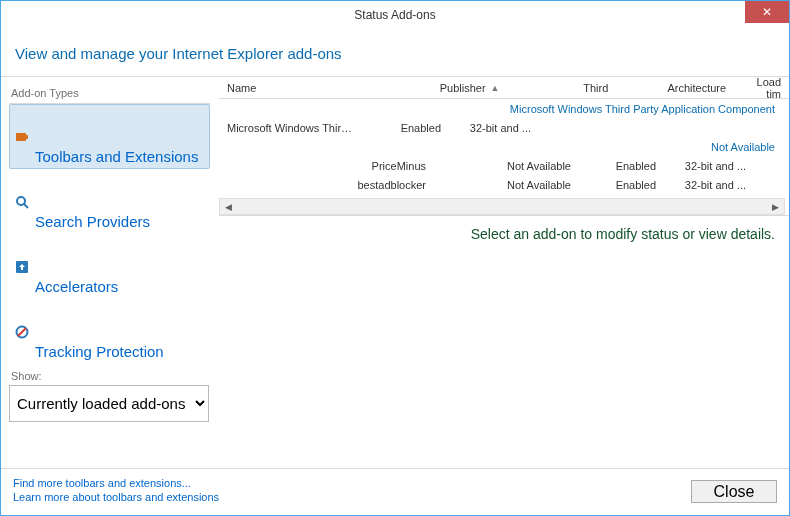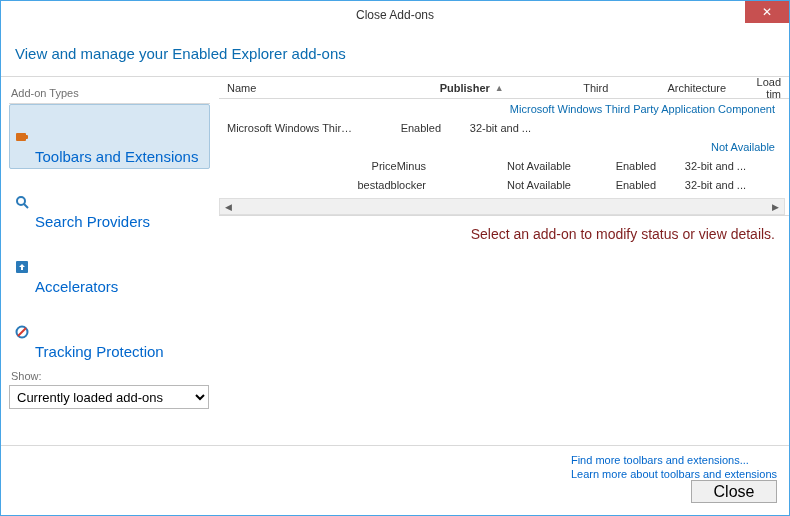--- a/index.html
+++ b/index.html
@@ -33,74 +33,74 @@
     .sidebar-heading { color: #707070; font-size: 11px; padding: 2px 0 4px 2px; }
     .sidebar-list { border-top: 1px solid #d9d9d9; }
     .sidebar-item {
       display: flex; align-items: center; gap: 6px; padding: 4px 6px; cursor: pointer;
     }
     .sidebar-item.selected { background: #d7e7f3; border: 1px solid #a6c7df; padding: 3px 5px; border-radius:2px;}
     .sidebar-item-label { color: #0066cc; font-size: 15px; margin-top: 40px; }
     .icon-box { width: 14px; height: 14px; display: inline-flex; align-items:center; justify-content:center;}
     .show-label { color: #707070; padding: 6px 2px 3px; }
     .show-select {
-      width: 200px; height: 24px; border: 1px solid #b8b8b8; font-size: 13px; padding: 1px 3px;
+      width: 200px; height: 37px; border: 1px solid #b8b8b8; font-size: 15px; padding: 1px 3px;
       background: #fff;
     }
     .main { flex: 1; display: flex; flex-direction: column; min-width:0;text-align:right;}
     .grid { flex: 0 0 auto; }
     .grid-header { display: flex; border-bottom: 1px solid #d9d9d9; border-top: 1px solid transparent; height: 22px; align-items: center; }
     .gh { padding: 3px 8px; font-size: 11px; color: #333; border-right: 0px solid #e5e5e5; display:flex; align-items:center; gap:2px;}
     .sort-ind { color:#777; font-size:9px; margin-left:3px;}
     .col-name { width: 215px; }
-    .col-pub  { width: 145px; font-weight: bold; }
+    .col-pub  { width: 145px; }
     .col-stat { width: 85px; }
     .col-arch { width: 90px; }
     .col-load { flex: 1; }
     .group-row {
       color: #0b6cb0; padding: 4px 14px 3px; font-size: 11px; border-bottom: 0px;
     }
     .data-row { display: flex; height: 19px; align-items: center; font-size: 11px; color: #333; }
     .cell { padding: 0 8px; white-space: nowrap; overflow: hidden; text-overflow: ellipsis; }
     .cell.name { width: 215px; padding-left: 24px; }
     .cell.pub  { width: 145px; }
     .cell.stat { width: 85px; }
     .cell.arch { width: 90px; }
     .hscroll {
       height: 17px; background: #f0f0f0; border: 1px solid #dedede; margin: 4px 4px 0 0;
       display:flex; align-items:center;
     }
     .hscroll-btn { width:17px; height:15px; display:flex; align-items:center; justify-content:center; color:#606060; font-size:9px; cursor:pointer;}
     .hscroll-track { flex:1; height:15px; }
     .detail-area { border-top: 1px solid #d9d9d9; padding: 10px 14px; flex:1;}
-    .detail-msg { color: #7f1d1d; font-size: 14px; }
+    .detail-msg { color: #14532d; font-size: 14px; }
     .footer {
       border-top: 1px solid #d9d9d9; padding: 8px 12px 12px;
-      display: flex; align-items: flex-end; justify-content: space-between; flex-direction: column;
+      display: flex; align-items: flex-end; justify-content: space-between;
     }
     .footer-links { display: flex; flex-direction: column; gap: 2px; }
     .footer-link { color: #0066cc; font-size: 11px; cursor: pointer; }
     .close-footer-btn {
       width: 86px; height: 23px; background: #f0f0f0; border: 1px solid #aaa;
       font-size: 16px; cursor: pointer;
     }
   </style>
 </head>
 <body>
 
 <div class="window">
   <div class="titlebar">
-    <span class="titlebar-title">Close Add-ons</span>
+    <span class="titlebar-title">Status Add-ons</span>
     <div class="close-btn">
       <span>✕</span>
     </div>
   </div>
 
   <div class="header">
-    <div class="header-title">View and manage your Enabled Explorer add-ons</div>
+    <div class="header-title">View and manage your Internet Explorer add-ons</div>
   </div>
 
   <div class="body">
     <div class="sidebar">
       <div class="sidebar-top">
         <div class="sidebar-heading">Add-on Types</div>
         <div class="sidebar-list">
           <div class="sidebar-item selected">
             <span class="icon-box">
               <svg width="14" height="14" viewBox="0 0 14 14">

